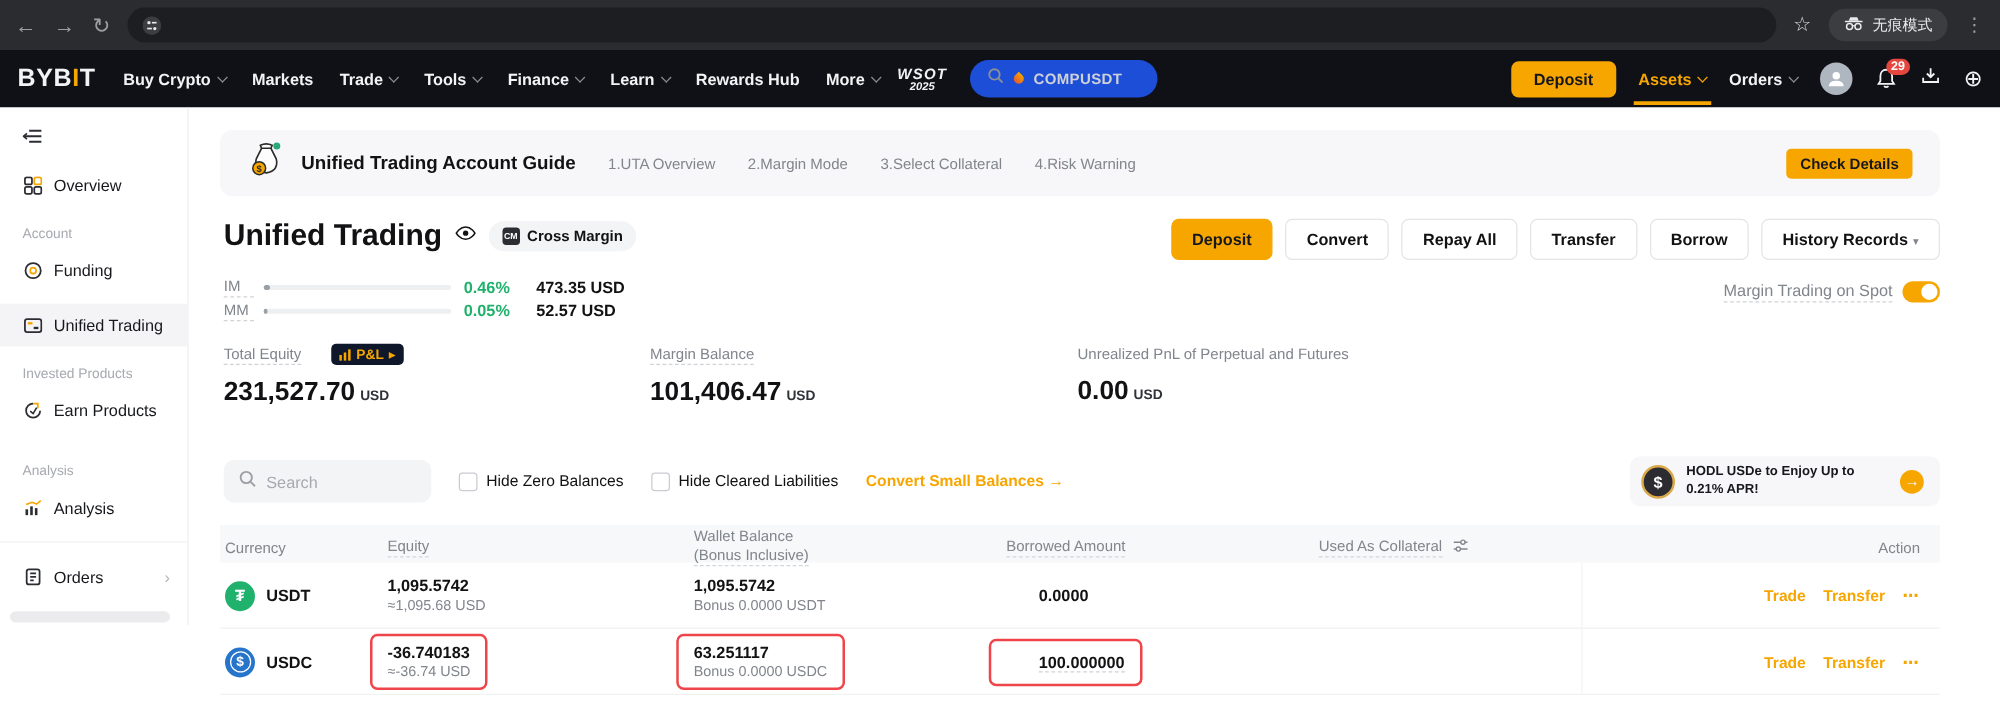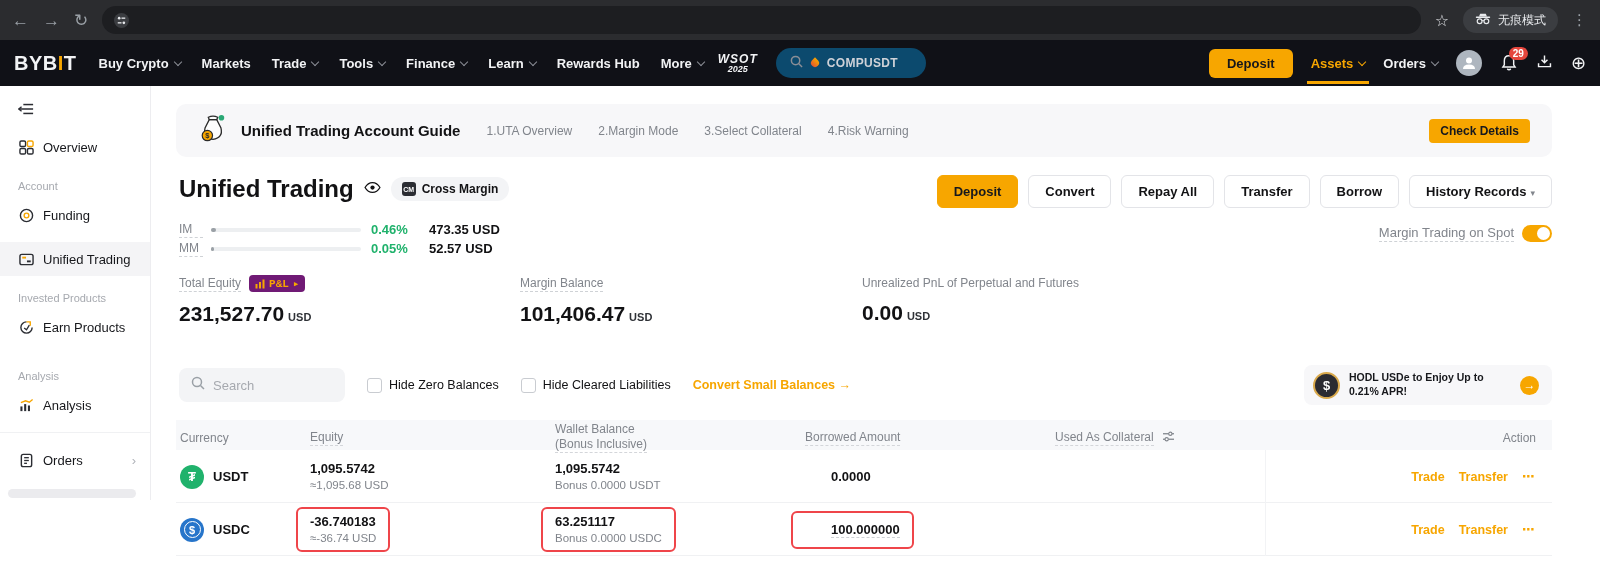--- a/index.html
+++ b/index.html
@@ -25,21 +25,21 @@
     background:#101117; display:flex; align-items:center; padding:0 14px; color:#f2f3f5; }
   .logo { font-size:20px; font-weight:800; letter-spacing:.5px; white-space:nowrap; }
   .logo .accent { color:#f7a600; }
   .nav-menu { display:flex; align-items:center; gap:21px; margin-left:22px; }
   .nav-item { font-size:13px; font-weight:700; white-space:nowrap; cursor:pointer; display:flex; align-items:center; }
   .chev { display:inline-block; width:6px; height:6px; border-right:1.5px solid #8b8e96;
     border-bottom:1.5px solid #8b8e96; transform:rotate(45deg); margin-left:6px; margin-top:-3px; }
   .wsot { margin-left:14px; text-align:center; line-height:1; font-style:italic; }
   .wsot .t { font-size:12px; font-weight:800; letter-spacing:1px; }
   .wsot .b { font-size:9px; font-weight:700; }
-  .nav-search { margin-left:18px; height:30px; background:#0c4a6e; border-radius:16px;
+  .nav-search { margin-left:18px; height:30px; background:#1d4ed8; border-radius:16px;
     display:flex; align-items:center; gap:8px; padding:0 14px; min-width:150px; }
   .nav-search-text { font-size:12px; font-weight:700; color:#cfd2d8; letter-spacing:.3px; }
   .flame { width:8px; height:8px; background:linear-gradient(#f7a600,#e4572e);
     border-radius:0 50% 50% 50%; transform:rotate(45deg); }
   .nav-right { margin-left:auto; display:flex; align-items:center; gap:18px; }
   .deposit-btn { background:#f7a600; color:#15161b; border:none; border-radius:6px;
     padding:7px 18px; font-size:13px; font-weight:700; cursor:pointer; font-family:inherit; }
   .nav-assets { color:#f7a600; position:relative; }
   .nav-assets .chev { border-color:#f7a600; }
   .assets-underline { position:absolute; left:-4px; right:-4px; bottom:-13px; height:3px; background:#f7a600; }
@@ -100,25 +100,25 @@
 
   .margin-spot { position:absolute; top:138px; right:48px; display:flex; align-items:center; gap:8px; }
   .margin-spot-label { font-size:13px; color:#81858c; border-bottom:1px dashed #cfd2d6; line-height:17px; }
   .toggle { width:30px; height:17px; border-radius:9px; position:relative; cursor:pointer; }
   .toggle.on { background:#f7a600; }
   .toggle.pale { background:#fbddab; }
   .toggle .knob { position:absolute; top:2px; right:2px; width:13px; height:13px; background:#fff; border-radius:50%; }
 
   .stats { position:absolute; top:189px; left:0; right:0; }
   .stat { position:absolute; }
-  .stat-label-row { display:flex; align-items:center; gap:8px; }
+  .stat-label-row { display:flex; align-items:center; gap:24px; }
   .stat-label { font-size:12px; color:#81858c; line-height:16px; }
   .stat-label.dashed { border-bottom:1px dashed #cfd2d6; }
-  .pl-badge { background:#701a75; border-radius:4px; padding:2px 6px; display:flex;
-    align-items:center; gap:4px; color:#f7a600; font-size:11px; font-weight:700; cursor:pointer;font-family:Liberation Mono, monospace; }
+  .pl-badge { background:#0f172a; border-radius:4px; padding:2px 6px; display:flex;
+    align-items:center; gap:4px; color:#f7a600; font-size:11px; font-weight:700; cursor:pointer; }
   .stat-value { margin-top:10px; font-size:21px; font-weight:700; color:#121214; }
   .stat-unit { font-size:11px; font-weight:700; color:#2f3237; margin-left:4px; }
 
   .filter-row { position:absolute; top:282px; left:28px; display:flex; align-items:center; gap:22px; }
   .search-box { width:166px; height:34px; background:#f3f4f6; border-radius:8px;
     display:flex; align-items:center; gap:8px; padding:0 12px; }
   .search-box input { border:none; outline:none; background:transparent; font-family:inherit;
     font-size:13px; color:#121214; width:110px; }
   .search-box input::placeholder { color:#a6a9af; }
   .checkbox-wrap { display:flex; align-items:center; gap:7px; cursor:pointer;justify-content:space-between; }

